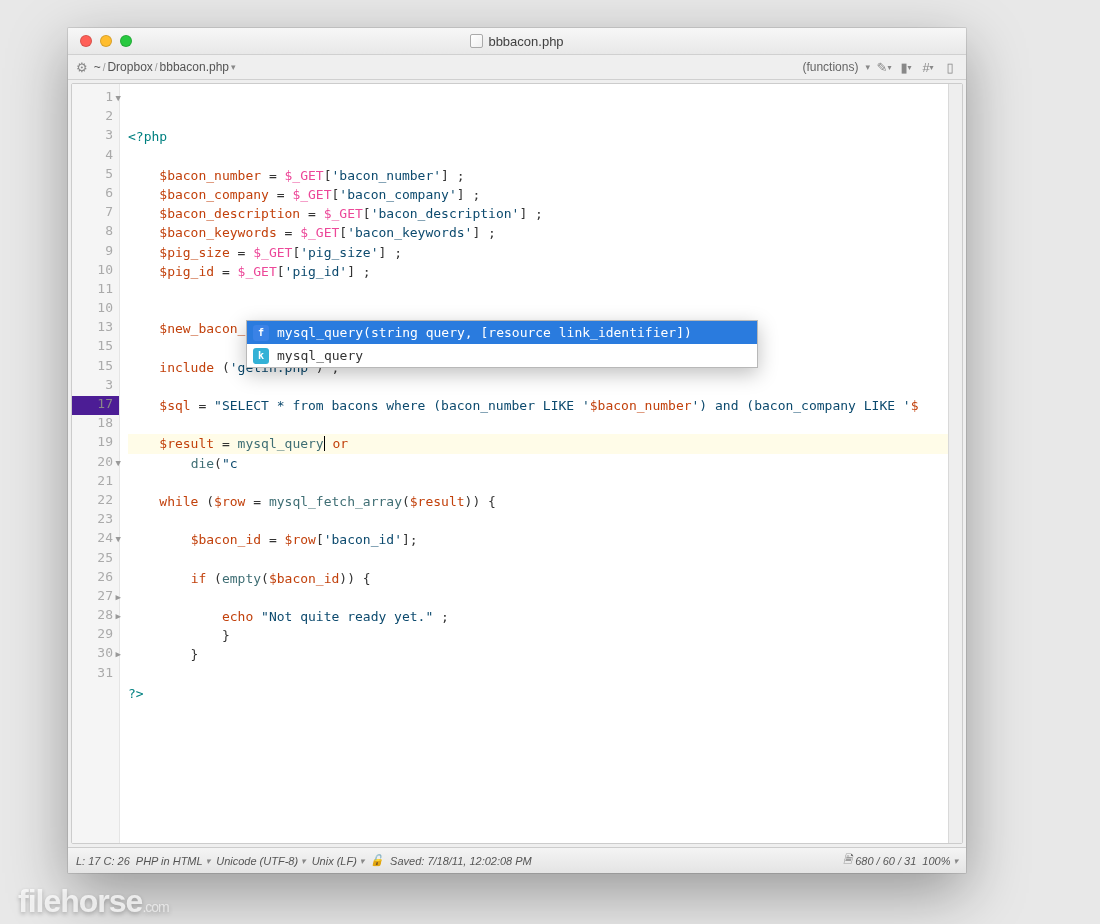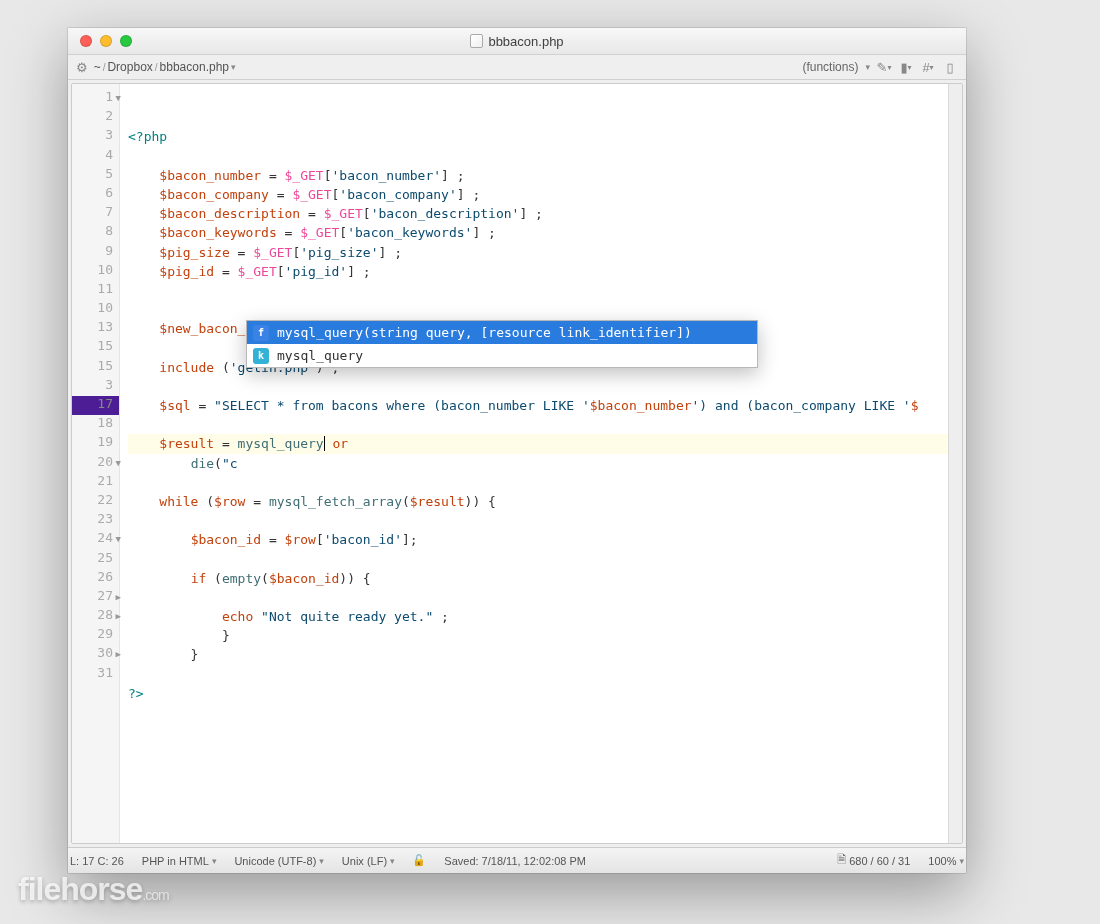--- a/index.html
+++ b/index.html
@@ -27,24 +27,24 @@
 .code-area{flex:1;font-family:Menlo,Consolas,monospace;font-size:13px;line-height:19.2px;padding:5px 0 0 8px;white-space:pre;color:#333;position:relative;overflow:hidden;}
 .code-line{height:19.2px;}
 .code-line.hl{background:#fffce8;}
 .k-tag{color:#008080;} .k-var{color:#c2410c;} .k-glob{color:#ec4899;} .k-str{color:#0c4a6e;} .k-func{color:#3f6e74;}  .k-kw{color:#c2410c;}
 .scroll-edge{width:14px;background:#eee;border-left:1px solid #d9d9d9;}
 .autocomplete{position:absolute;left:126px;top:236px;width:512px;background:#fff;border:1px solid #b8b8b8;border-radius:0;box-shadow:0 6px 20px rgba(0,0,0,0.25);font-family:Menlo,Consolas,monospace;font-size:13px;}
 .ac-item{height:23px;display:flex;align-items:center;padding:0 6px;gap:8px;}
 .ac-item.sel{background:#2a7bde;color:#fff;}
 .ac-badge{width:16px;height:16px;border-radius:3px;display:inline-flex;align-items:center;justify-content:center;font-size:10px;font-weight:bold;color:#fff;}
 .ac-badge.f{background:#3a82e6;} .ac-badge.k{background:#33b1d6;}
-.statusbar{height:26px;background:linear-gradient(#f4f4f4,#e4e4e4);border-top:1px solid #ccc;display:flex;align-items:center;font-size:11px;color:#555;padding:0 2px;gap:18px;}
+.statusbar{height:26px;background:linear-gradient(#f4f4f4,#e4e4e4);border-top:1px solid #ccc;display:flex;align-items:center;font-size:11px;color:#555;padding:0 8px;gap:6px;font-style:italic;}
 .sb-item{display:flex;align-items:center;gap:3px;white-space:nowrap;}
 .sb-spacer{flex:1;}
-.logo{position:absolute;left:18px;bottom:16px;font-family:Arial,sans-serif;font-weight:bold;font-size:32px;color:rgba(255,255,255,0.75);text-shadow:0 2px 4px rgba(0,0,0,0.25);letter-spacing:-1px;}
+.logo{position:absolute;left:18px;bottom:4px;font-family:Arial,sans-serif;font-weight:bold;font-size:32px;color:rgba(255,255,255,0.75);text-shadow:0 2px 4px rgba(0,0,0,0.25);letter-spacing:-1px;}
 .logo .com{font-size:14px;font-weight:normal;color:rgba(255,255,255,0.6);}
 </style>
 </head>
 <body>
 
 <div class="window">
 
   <div class="titlebar">
     <div class="traffic">
       <div class="dot red"></div>

